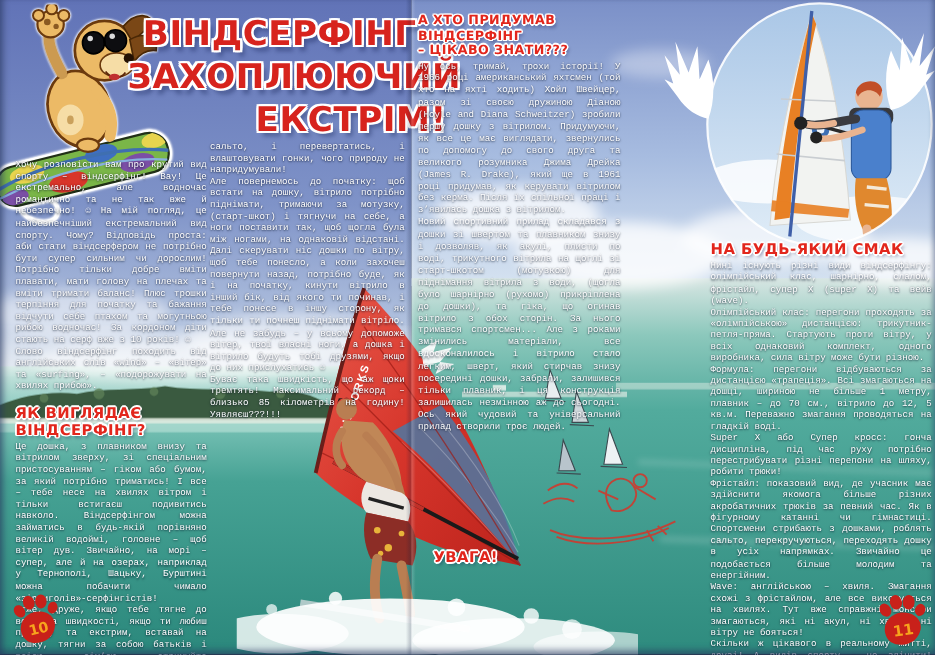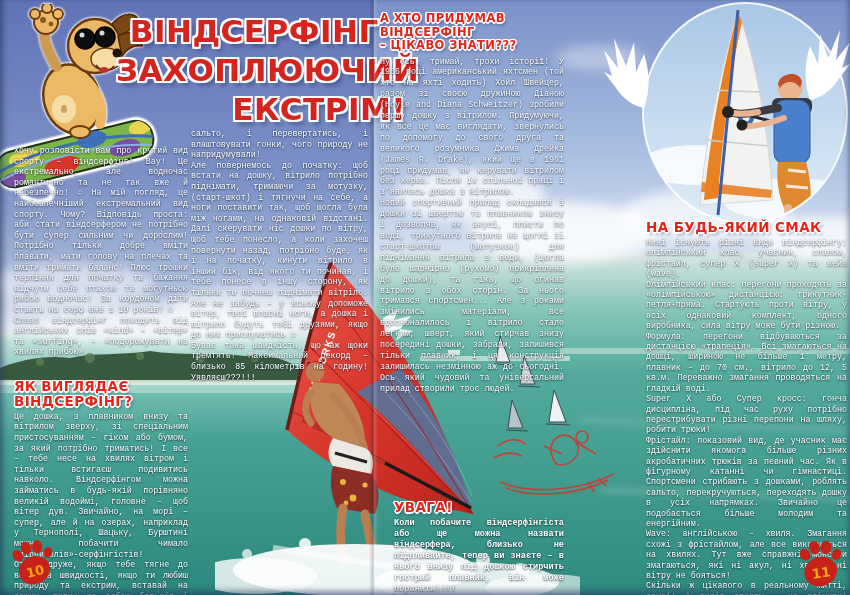--- a/index.html
+++ b/index.html
@@ -31,21 +31,21 @@
   h3.sec{
     margin:0 0 3px 0;font-family:"DejaVu Sans",sans-serif;font-weight:bold;
     font-size:13.5px;line-height:15px;letter-spacing:.4px;color:#e2261c;
     text-shadow:-1.5px 0 #fff,1.5px 0 #fff,0 -1.5px #fff,0 1.5px #fff,
       -1px -1px #fff,1px 1px #fff,-1px 1px #fff,1px -1px #fff,
       2px 3px 3px rgba(0,0,60,.35);
     text-align:left;
   }
   h3.sec.small{font-size:11.5px;line-height:13.5px;}
   .col1{left:14px;top:146px;width:174px;}
-  .col1 h3.sec.second{margin-top:21px;}
+  .col1 h3.sec.second{margin-top:11px;}
   .col2{left:191px;top:129px;width:177px;}
   .col3{left:380px;top:12px;width:184px;line-height:10.9px;}
   .col3 h3{margin-bottom:4px;}
   .warn{left:394px;top:452px;width:170px;font-weight:bold;font-size:8.6px;line-height:11px;margin-top:48px;}
   .col4{left:646px;top:220px;width:201px;line-height:10.4px;}
   .pgnum{
     font-family:"DejaVu Sans",sans-serif;font-weight:bold;
   }
 </style>
 </head>
@@ -349,26 +349,25 @@
     <h3 class="sec small">
       <span>А ХТО ПРИДУМАВ ВІНДСЕРФІНГ</span><br>
       <span>– ЦІКАВО ЗНАТИ???</span>
     </h3>
     <p>Ну ось, тримай, трохи історії! У 1966 році американський яхтсмен (той хто на яхті ходить) Хойл Швейцер, разом зі своєю дружиною Діаною (Hoyle and Diana Schweitzer) зробили першу дошку з вітрилом. Придумуючи, як все це має виглядати, звернулись по допомогу до свого друга та великого розумника Джима Дрейка (James R. Drake), який ще в 1961 році придумав, як керувати вітрилом без керма. Після їх спільної праці і з’явилась дошка з вітрилом.</p>
     <p>Новий спортивний прилад складався з дошки зі швертом та плавником знизу і дозволяв, як акулі, плисти по воді, трикутного вітрила на щоглі зі старт-шкотом (мотузкою) для піднімання вітрила з води, (щогла було шарнірно (рухомо) прикріплена до дошки), та гіка, що огинав вітрило з обох сторін. За нього тримався спортсмен... Але з роками змінились матеріали, все вдосконалилось і вітрило стало легким, шверт, який стирчав знизу посередині дошки, забрали, залишився тільки плавник, і ця конструкція залишилась незмінною аж до сьогодні. Ось який чудовий та універсальний прилад створили троє людей.</p>
   </div>
 
   <div class="abs col warn">
     <h3 class="sec">УВАГА!</h3>
-    <p>Коли побачите віндсерфінгіста або ще можна назвати віндсерфера, близько не підпливайте, тепер ви знаєте – в нього внизу під дошкою стирчить гострий плавник, він може поранити!!!!</p>
   </div>
 
   <div class="abs col col4">
     <h3 class="sec">НА БУДЬ-ЯКИЙ СМАК</h3>
-    <p>Нині існують різні види віндсерфінгу: олімпійський клас, учасник, слалом, фрістайл, супер X (super X) та вейв (wave).</p>
+    <p>Нині існують різні види віндсерфінгу: олімпійський клас, шарнірно, слалом, фрістайл, супер X (super X) та вейв (wave).</p>
     <p>Олімпійський клас: перегони проходять за «олімпійською» дистанцією: трикутник-петля-пряма. Стартують проти вітру, у всіх однаковий комплект, одного виробника, сила вітру може бути різною.</p>
     <p>Формула: перегони відбуваються за дистанцією «трапеція». Всі змагаються на дошці, шириною не більше 1 метру, плавник – до 70 см., вітрило до 12, 5 кв.м. Переважно змагання проводяться на гладкій воді.</p>
     <p>Super X або Супер кросс: гонча дисципліна, під час руху потрібно перестрибувати різні перепони на шляху, робити трюки!</p>
     <p>Фрістайл: показовий вид, де учасник має здійснити якомога більше різних акробатичних трюків за певний час. Як в фігурному катанні чи гімнастиці. Спортсмени стрибають з дошками, роблять сальто, перекручуються, переходять дошку в усіх напрямках. Звичайно це подобається більше молодим та енергійним.</p>
     <p>Wave: англійською – хвиля. Змагання схожі з фрістайлом, але все виконується на хвилях. Тут вже справжні монстри змагаються, які ні акул, ні хвиль, ні вітру не бояться!</p>
     <p>Скільки ж цікавого в реальному житті, друзі! А видів спорту – не злічити! Приєднуйся! До речі, серед псів є відомі серфінгісти! Круто! ☺</p>
   </div>
 
   <svg class="abs" style="left:12px;top:540px;z-index:6" width="44" height="46" viewBox="0 0 44 46">
     <g transform="rotate(-14 22 23)" fill="#c8211a">

